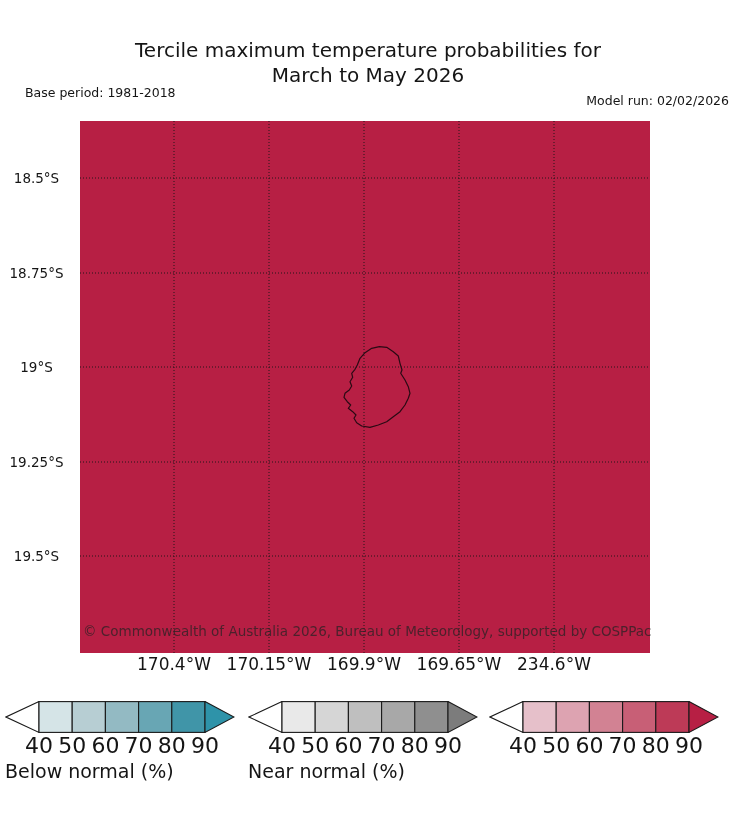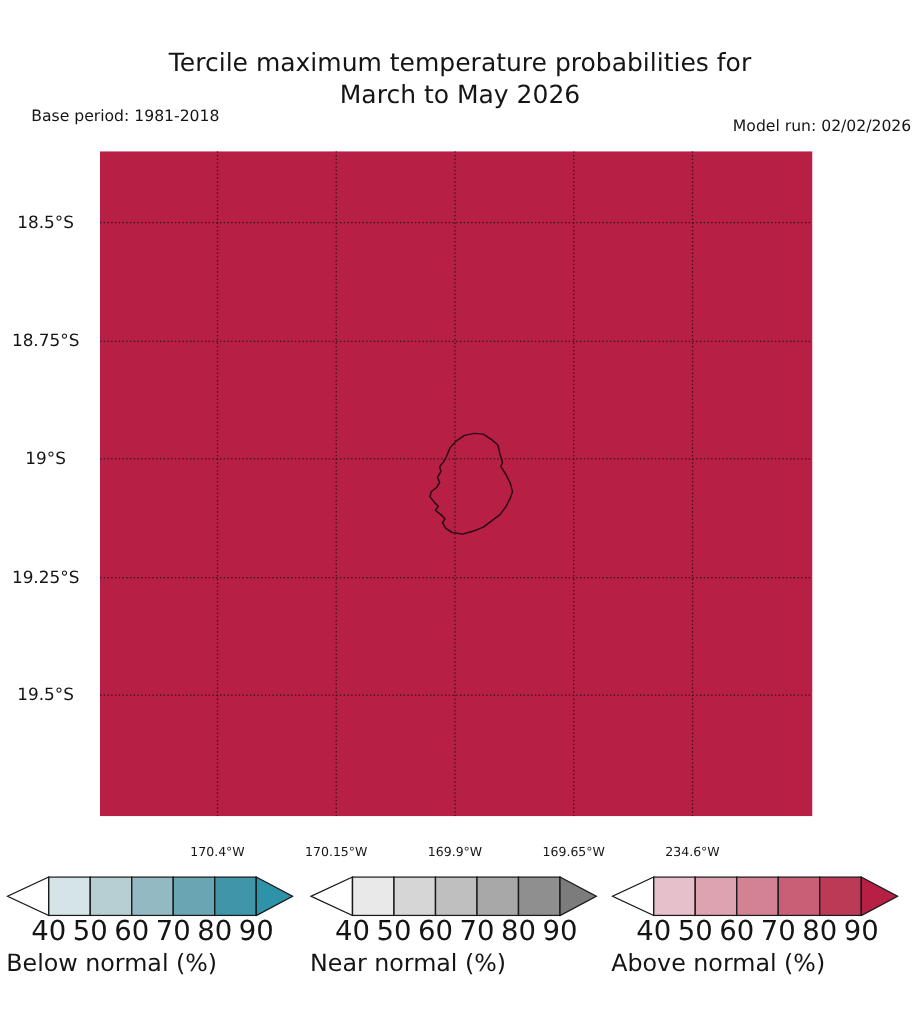--- a/index.html
+++ b/index.html
@@ -17,21 +17,21 @@
   .meta-left{left:6px;top:84px;text-align:left;margin-left:19px;}
   .meta-right{right:7px;top:92px;text-align:right;}
   .map{left:80px;top:121px;width:570px;height:532px;}
   .map svg{display:block;}
   .copyright{
     left:3px;top:502px;width:564px;
     font-size:13.5px;line-height:16px;color:rgba(35,35,35,0.72);
     white-space:nowrap;
   }
   .ytick{left:0;width:73px;text-align:center;font-size:13.5px;line-height:18px;color:#151515;}
-  .xtick{top:674px;width:100px;text-align:center;font-size:10px;line-height:18px;color:#151515;}
+  .xtick{top:655px;width:100px;text-align:center;font-size:17px;line-height:18px;color:#151515;}
   .cbar{top:701px;width:230px;height:82px;}
   .cbar svg{display:block;position:absolute;left:0;top:0;}
   .cbtick{position:absolute;top:36px;width:36px;text-align:center;font-size:22px;line-height:17px;color:#151515;}
   .cblabel{position:absolute;top:59px;left:0;width:230px;text-align:left;font-size:19px;line-height:22px;color:#151515;}
 </style>
 </head>
 <body>
 
 <div class="abs title">
   <div>Tercile maximum temperature probabilities for</div>
@@ -55,20 +55,21 @@
       <line x1="379" y1="0" x2="379" y2="532"></line>
       <line x1="474" y1="0" x2="474" y2="532"></line>
       <line x1="0" y1="57" x2="570" y2="57"></line>
       <line x1="0" y1="152" x2="570" y2="152"></line>
       <line x1="0" y1="246" x2="570" y2="246"></line>
       <line x1="0" y1="341" x2="570" y2="341"></line>
       <line x1="0" y1="435" x2="570" y2="435"></line>
     </g>
     <path d="M299.3 225.7 L306.7 226.3 L313.3 230.7 L318.3 235 L320 242.3 L322 249 L320.7 252.3 L325 259 L328.3 265.7 L330 272.3 L328.3 277.3 L325 284 L320 290.7 L313.3 295.7 L306.7 300.7 L298.3 304 L290 306.3 L281.7 305 L276.7 301.7 L274 297.3 L276 294 L272.7 290.7 L268.3 287.3 L270.7 284 L267.3 280.7 L264 276.3 L265 272.3 L269.3 269 L271.7 265 L270 260.7 L272.7 256.3 L271.7 252.3 L275 248.3 L277.3 244 L280 237.3 L285 231.7 L291.7 227.3 Z" fill="none" stroke="#2a0a14" stroke-width="1.2" stroke-linejoin="round"></path>
   </svg>
+  <div class="abs copyright">© Commonwealth of Australia 2026, Bureau of Meteorology, supported by COSPPac</div>
 </div>
 
 <div class="abs ytick" style="top:169px">18.5°S</div>
 <div class="abs ytick" style="top:264px">18.75°S</div>
 <div class="abs ytick" style="top:358px">19°S</div>
 <div class="abs ytick" style="top:453px">19.25°S</div>
 <div class="abs ytick" style="top:547px">19.5°S</div>
 
 <div class="abs xtick" style="left:124px">170.4°W</div>
 <div class="abs xtick" style="left:219px">170.15°W</div>
@@ -129,14 +130,13 @@
       <rect x="166.8" y="0.6" width="33.2" height="30.8" fill="#bd3a57"></rect>
       <polygon points="200,0.6 229,16 200,31.4" fill="#b71f44"></polygon>
     </g>
   </svg>
   <span class="cbtick" style="left:16px">40</span>
   <span class="cbtick" style="left:49.2px">50</span>
   <span class="cbtick" style="left:82.4px">60</span>
   <span class="cbtick" style="left:115.6px">70</span>
   <span class="cbtick" style="left:148.8px">80</span>
   <span class="cbtick" style="left:182px">90</span>
-  <div class="cblabel">Above normal (%)</div>
 </div>
 
 </body></html>

